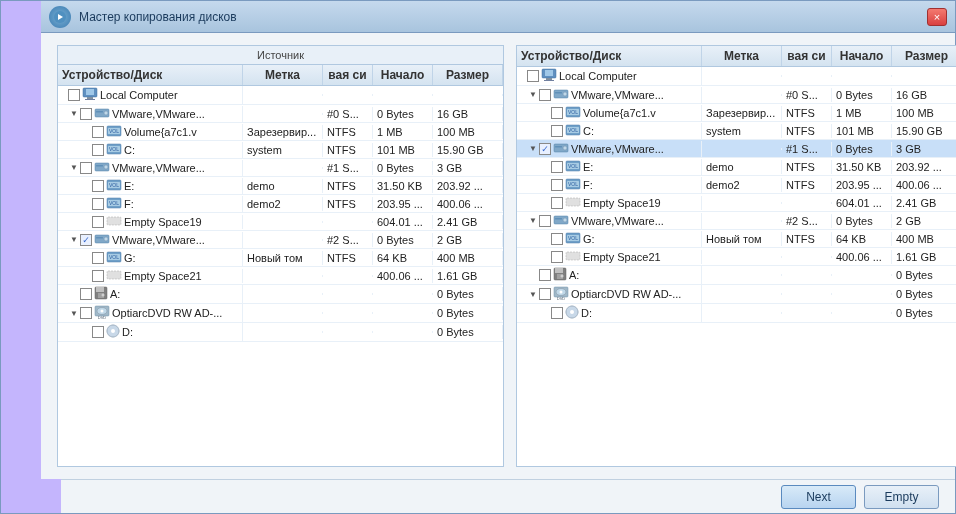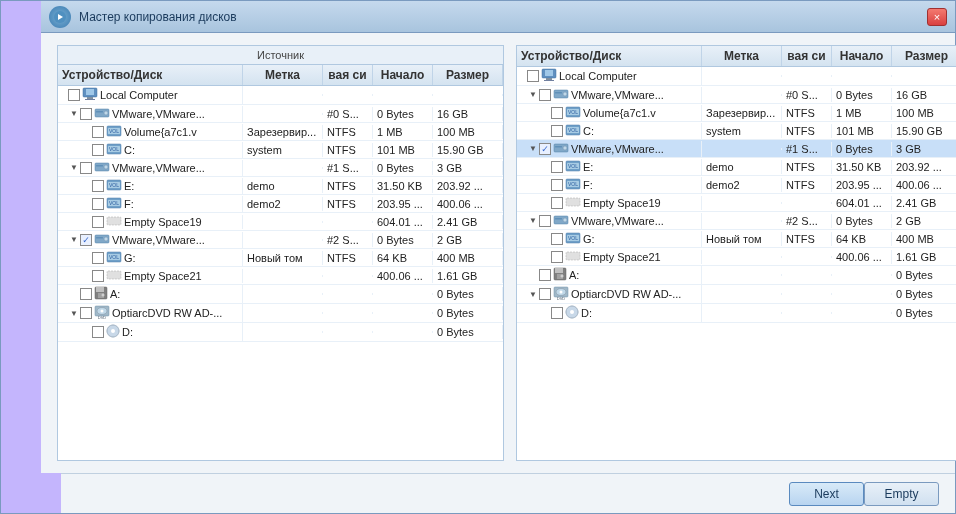--- a/index.html
+++ b/index.html
@@ -153,25 +153,26 @@
       border: 1px solid #888;
       background: white;
       flex-shrink: 0;
       display: flex;
       align-items: center;
       justify-content: center;
       font-size: 9px;
     }
     .checkbox.checked { background: #e8f0ff; color: #3366cc; }
     .bottom-bar {
-      height: 40px;
+      height: 34px;
       display: flex;
       align-items: center;
       justify-content: flex-end;
       padding: 0 16px;
+      gap: 8px;
       background: #f0f4f8;
       border-top: 1px solid #c0d0e0;
       flex-shrink: 0;
       margin-left: 20px;
     }
     .btn {
       height: 24px;
       min-width: 75px;
       padding: 0 16px;
       border: 1px solid #7a9abf;

